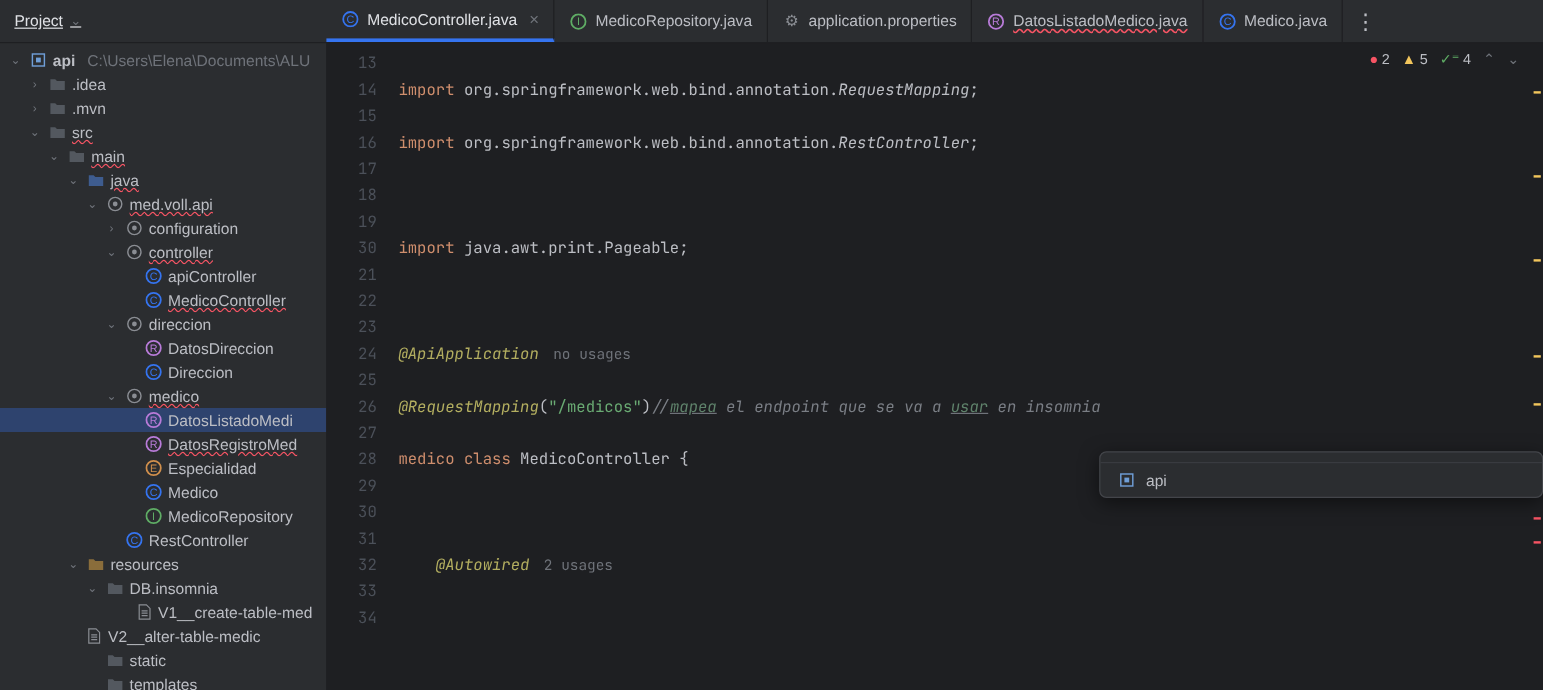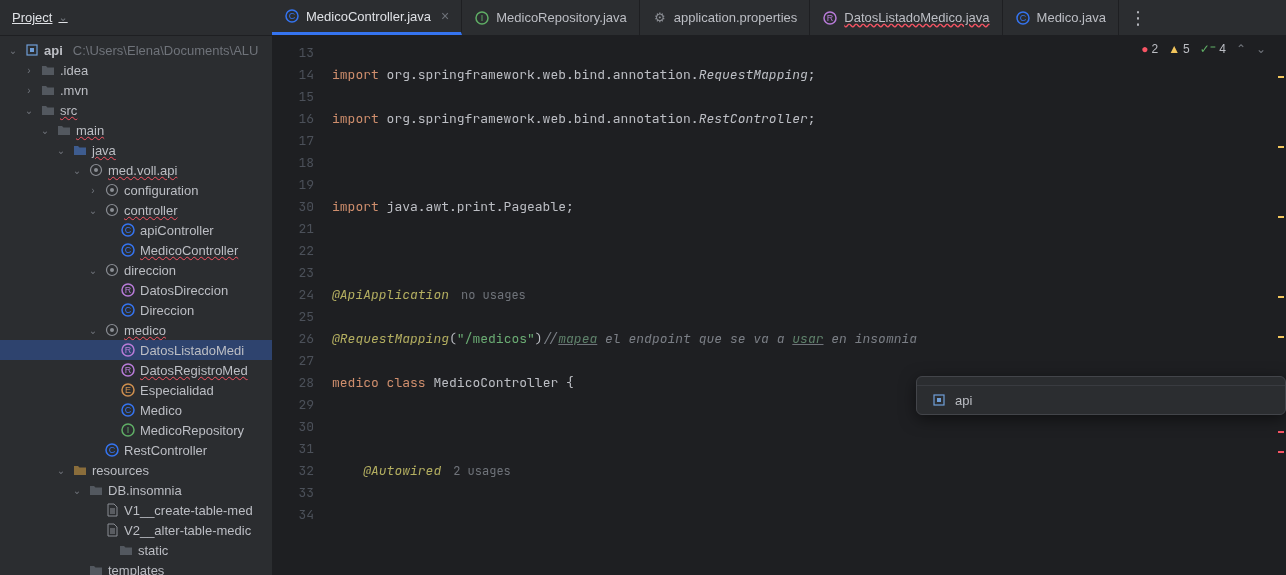--- a/index.html
+++ b/index.html
@@ -465,45 +465,45 @@
         </div>
         <div class="tree-row" style="padding-left: 70px;">
           <span class="chev">⌄</span>
           <span class="ficon">
             <svg width="14" height="12">
               <path d="M1 2 h4 l1.5 1.5 H13 V11 H1 Z" fill="#53585f"></path>
             </svg>
           </span>
           <span class="tree-label">DB.insomnia</span>
         </div>
-        <div class="tree-row" style="padding-left: 86px;">
+        <div class="tree-row" style="padding-left: 86px; justify-content: center;">
           <span class="chev blank">›</span>
           <span class="ficon">
             <svg width="12" height="14">
               <path d="M2 1 h6 l3 3 v9 H2 Z" fill="none" stroke="#8a8d93" stroke-width="1"></path>
               <line x1="4" y1="6" x2="9" y2="6" stroke="#8a8d93"></line>
               <line x1="4" y1="8" x2="9" y2="8" stroke="#8a8d93"></line>
               <line x1="4" y1="10" x2="9" y2="10" stroke="#8a8d93"></line>
             </svg>
           </span>
           <span class="tree-label">V1__create-table-med</span>
         </div>
-        <div class="tree-row" style="padding-left: 86px;">
+        <div class="tree-row" style="padding-left: 52px;">
           <span class="chev blank">›</span>
           <span class="ficon">
             <svg width="12" height="14">
               <path d="M2 1 h6 l3 3 v9 H2 Z" fill="none" stroke="#8a8d93" stroke-width="1"></path>
               <line x1="4" y1="6" x2="9" y2="6" stroke="#8a8d93"></line>
               <line x1="4" y1="8" x2="9" y2="8" stroke="#8a8d93"></line>
               <line x1="4" y1="10" x2="9" y2="10" stroke="#8a8d93"></line>
             </svg>
           </span>
           <span class="tree-label">V2__alter-table-medic</span>
         </div>
-        <div class="tree-row" style="padding-left: 100px;">
+        <div class="tree-row" style="padding-left: 70px;">
           <span class="chev blank">›</span>
           <span class="ficon">
             <svg width="14" height="12">
               <path d="M1 2 h4 l1.5 1.5 H13 V11 H1 Z" fill="#53585f"></path>
             </svg>
           </span>
           <span class="tree-label">static</span>
         </div>
         <div class="tree-row" style="padding-left: 70px;">
           <span class="chev blank">›</span>

